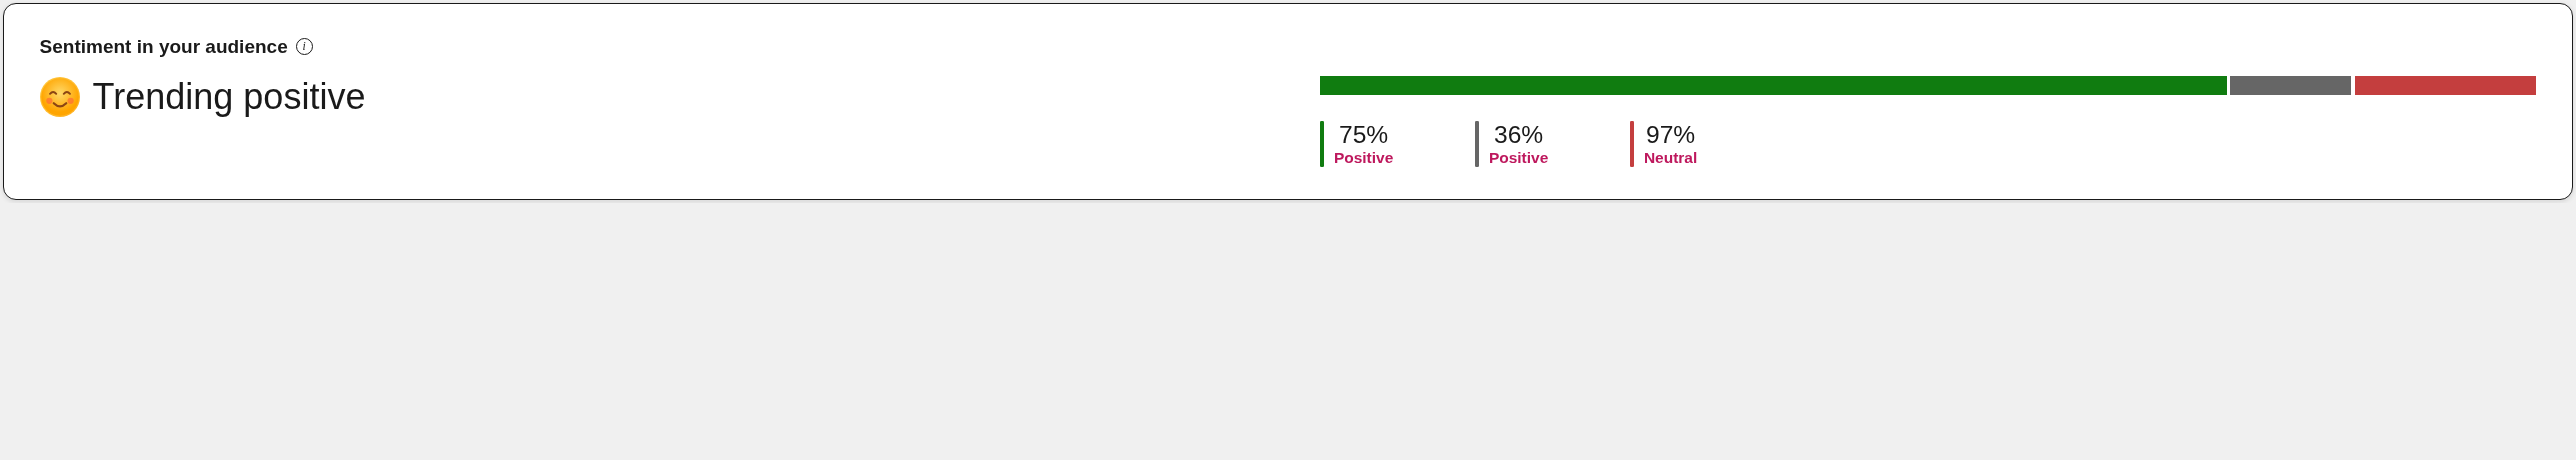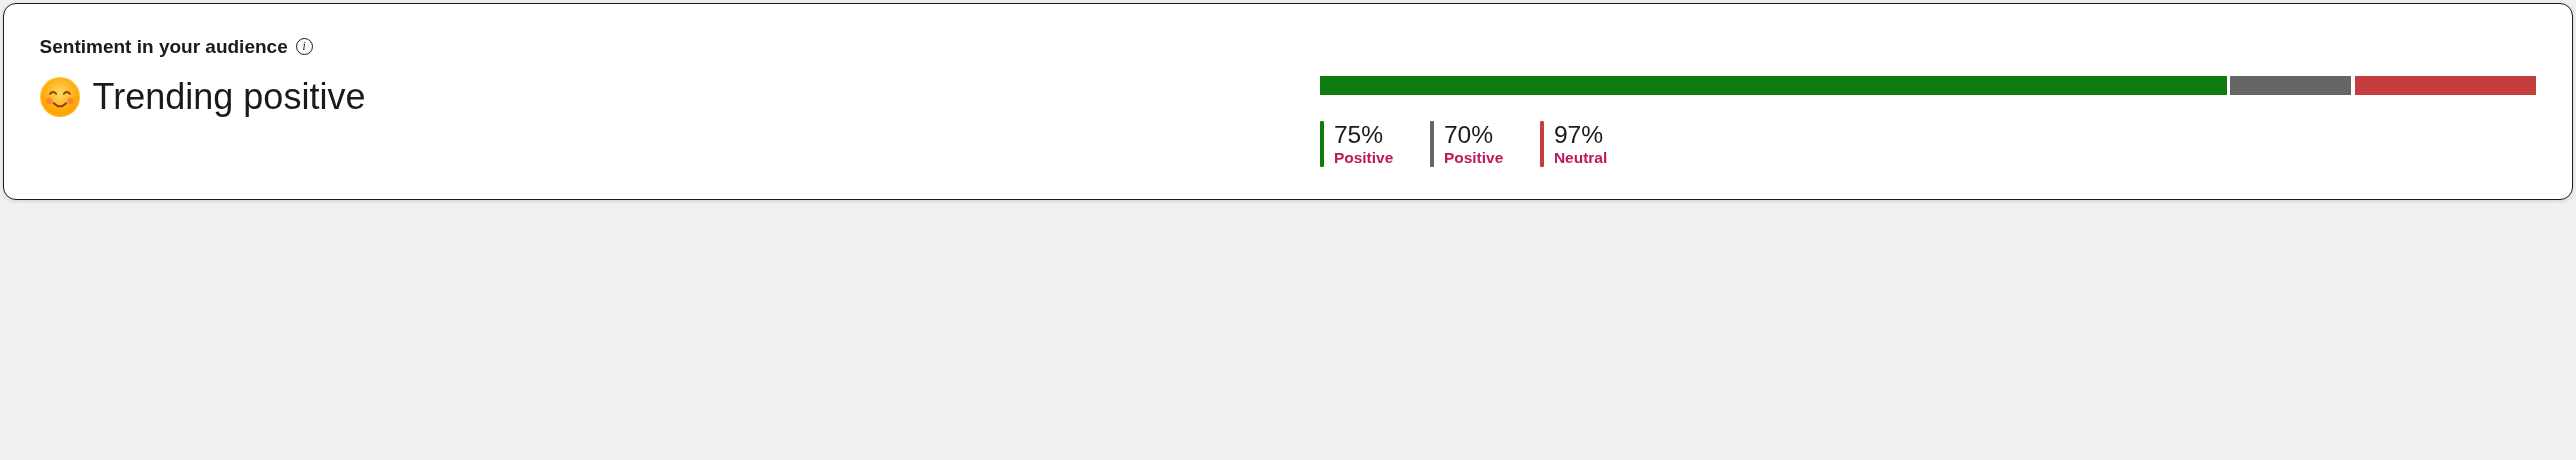--- a/index.html
+++ b/index.html
@@ -12,20 +12,21 @@
       background: #f0f0f0;
       padding: 2.6px;
     }
     .card {
       background: #ffffff;
       border: 1.3px solid #1a1a1a;
       border-radius: 13px;
       padding: 32px 36px;
       width: 100%;
       box-shadow: 0 1.3px 5.2px rgba(0,0,0,0.1);
+      text-align: center;
     }
     .header {
       display: flex;
       align-items: center;
       gap: 7.8px;
       margin-bottom: 18px;
     }
     .title {
       font-size: 19px;
       font-weight: 600;
@@ -91,20 +92,21 @@
       display: flex;
       width: 100%;
       height: 19.4px;
       gap: 3.9px;
     }
     .bar-segment {
       height: 100%;
     }
     .legend {
       display: flex;
+      gap: 45px;
     }
     .legend-item {
       display: flex;
       align-items: stretch;
       gap: 10.3px;
       min-width: 110px;
     }
     .legend-bar {
       width: 3.2px;
       border-radius: 1.3px;
@@ -164,21 +166,21 @@
         <div class="legend-item">
           <div class="legend-bar" style="background:#107c10;"></div>
           <div class="legend-content">
             <span class="legend-value">75%</span>
             <span class="legend-label">Positive</span>
           </div>
         </div>
         <div class="legend-item">
           <div class="legend-bar" style="background:#666666;"></div>
           <div class="legend-content">
-            <span class="legend-value">70%</span>
+            <span class="legend-value">36%</span>
             <span class="legend-label">Positive</span>
           </div>
         </div>
         <div class="legend-item">
           <div class="legend-bar" style="background:#c43e3e;"></div>
           <div class="legend-content">
             <span class="legend-value">97%</span>
             <span class="legend-label">Neutral</span>
           </div>
         </div>

